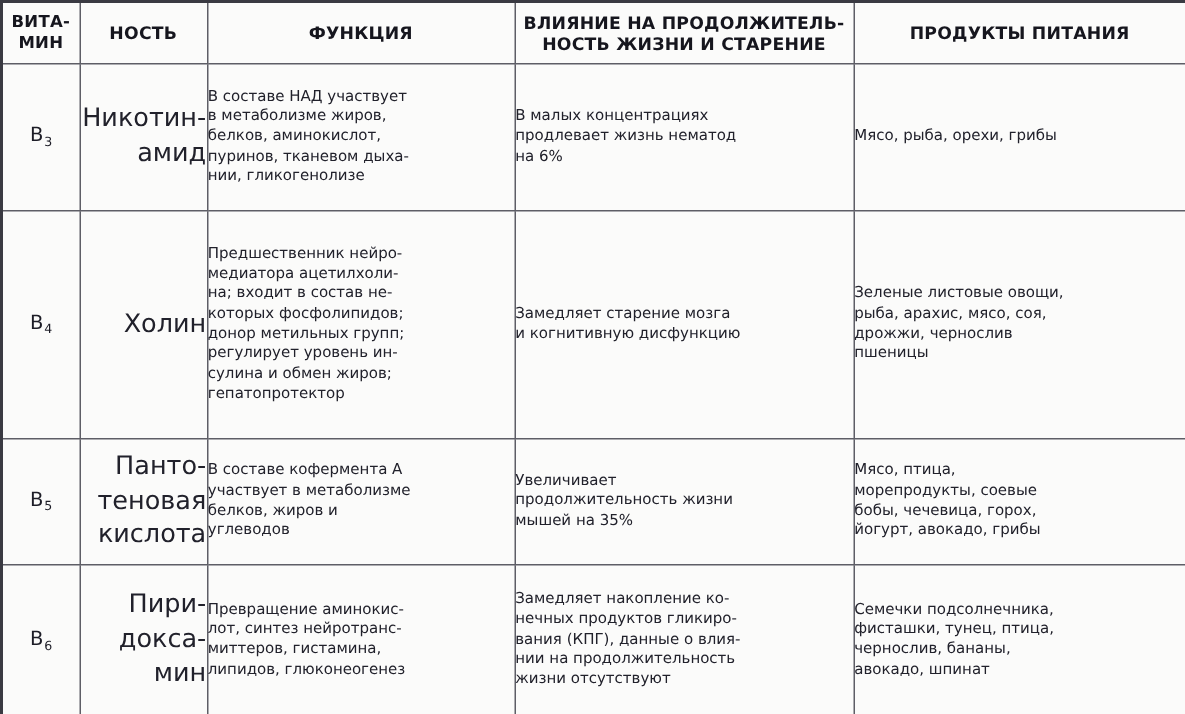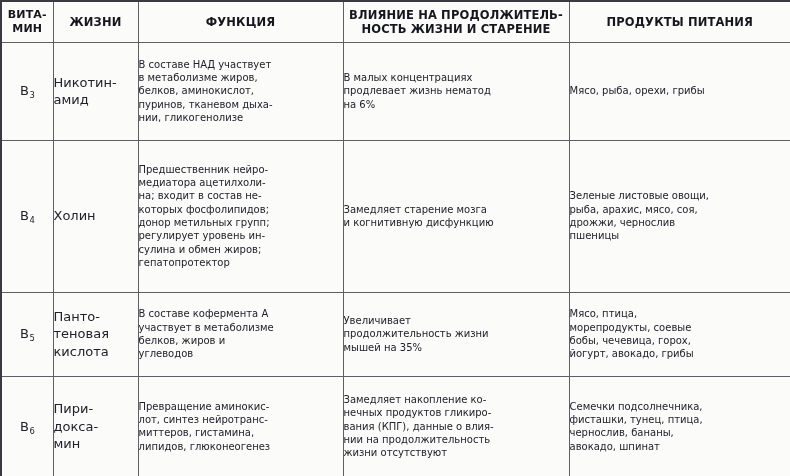--- a/index.html
+++ b/index.html
@@ -91,23 +91,23 @@
   }
   td.cell-vitamin .vit sub {
     font-size: 8.4px;
     vertical-align: baseline;
     position: relative;
     top: 3px;
     left: 0.5px;
   }
 
   td.cell-form {
-    text-align: left;
+    text-align: right;
     padding: 2px 4px;
-    font-size: 13px;
+    font-size: 17px;
     line-height: 1.34;
     margin-top: 40px;
   }
 
   td.cell-function,
   td.cell-effect,
   td.cell-food {
     text-align: left;
     padding: 3px 7px 3px 8px;
   }
@@ -138,21 +138,21 @@
       <col class="c-effect">
       <col class="c-food">
     </colgroup>
     <thead>
       <tr>
         <th class="hd hd-vitamin">
           <span class="hd-line">ВИТА-</span>
           <span class="hd-line">МИН</span>
         </th>
         <th class="hd hd-form">
-          <span class="hd-line">ЖИЗНИ</span>
+          <span class="hd-line">НОСТЬ</span>
         </th>
         <th class="hd hd-function">
           <span class="hd-line">ФУНКЦИЯ</span>
         </th>
         <th class="hd hd-effect">
           <span class="hd-line">ВЛИЯНИЕ НА ПРОДОЛЖИТЕЛЬ-</span>
           <span class="hd-line">НОСТЬ ЖИЗНИ И СТАРЕНИЕ</span>
         </th>
         <th class="hd hd-food">
           <span class="hd-line">ПРОДУКТЫ ПИТАНИЯ</span>

